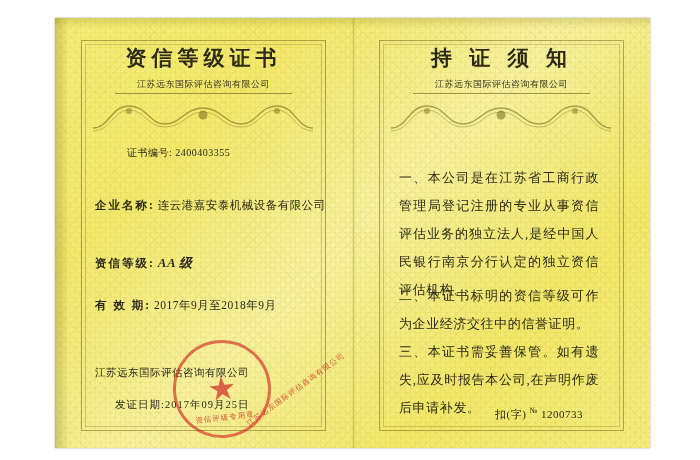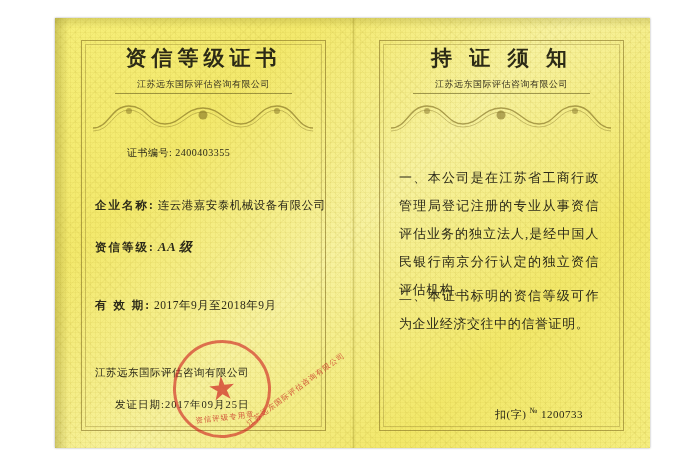--- a/index.html
+++ b/index.html
@@ -139,21 +139,21 @@
   }
   .field-cert-no {
     position: absolute;
     left: 72px;
     top: 128px;
     font-size: 10px;
     color: #2b2918;
     letter-spacing: 0.5px;
   }
   .field-company { top: 180px; }
-  .field-grade   { top: 220px; }
+  .field-grade   { top: 236px; }
   .field-valid   { top: 280px; }
 
   .grade-val {
     font-size: 13px;
     font-style: italic;
     font-weight: bold;
   }
 
   .issuer {
     position: absolute;
@@ -380,20 +380,21 @@
                  C 132 10, 136 26, 152 26 C 168 26, 170 8, 188 8 C 206 8, 208 30, 224 30" fill="none" stroke="rgba(110,92,20,0.65)" stroke-width="1.3"></path>
         <path d="M4 33 C 22 33, 24 12, 40 12 C 56 12, 58 29, 76 29 C 94 29, 98 14, 114 14
                  C 130 14, 134 29, 152 29 C 170 29, 172 12, 188 12 C 204 12, 206 33, 224 33" fill="none" stroke="rgba(110,92,20,0.40)" stroke-width="1"></path>
         <circle cx="114" cy="17" r="4.5" fill="rgba(110,92,20,0.6)"></circle>
         <circle cx="40" cy="13" r="3" fill="rgba(110,92,20,0.5)"></circle>
         <circle cx="188" cy="13" r="3" fill="rgba(110,92,20,0.5)"></circle>
       </svg>
 
       <div class="notice-item n1">一、本公司是在江苏省工商行政管理局登记注册的专业从事资信评估业务的独立法人,是经中国人民银行南京分行认定的独立资信评估机构。</div>
       <div class="notice-item n2">二、本证书标明的资信等级可作为企业经济交往中的信誉证明。</div>
+      <div class="notice-item n3">三、本证书需妥善保管。如有遗失,应及时报告本公司,在声明作废后申请补发。</div>
 
       <div class="notice-no">
         <span>扣(字)</span>
         <span class="n-sup">№</span>
         <span>1200733</span>
       </div>
     </div>
 
   </div>
 </div>

